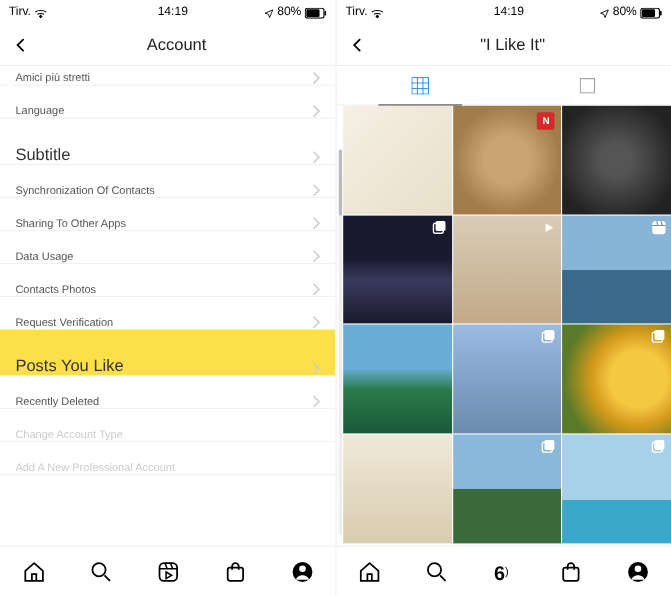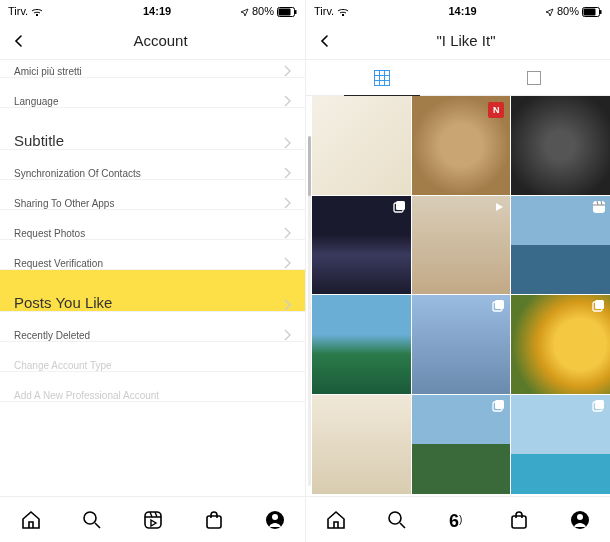--- a/index.html
+++ b/index.html
@@ -24,21 +24,21 @@
     height: 22px;
     display: flex;
     align-items: center;
     justify-content: space-between;
     padding: 0 8px;
     font-size: 11px;
     font-weight: 500;
     color: #000;
   }
   .status-left, .status-right { display: flex; align-items: flex-end; gap: 3px; }
-  .status-center { font-weight: 700; margin-left: 31px; }
+  .status-center { font-weight: 400; margin-left: 31px; }
   .wifi-icon, .battery-icon, .loc-icon { display: inline-flex; }
   .header {
     height: 38px;
     display: flex;
     align-items: center;
     justify-content: center;
     position: relative;
     border-bottom: 1px solid #eee;
     padding-left: 16px;
   }
@@ -257,21 +257,29 @@
       </div>
       <div class="settings-row small">
         <span class="row-label">Sharing To Other Apps</span>
         <span class="chevron">
             <svg width="8" height="12" viewBox="0 0 8 12">
               <path d="M2 1l5 5-5 5" stroke="#ccc" stroke-width="1.4" fill="none"></path>
             </svg>
           </span>
       </div>
       <div class="settings-row small">
-        <span class="row-label">Request Photos</span>
+        <span class="row-label">Data Usage</span>
+        <span class="chevron">
+            <svg width="8" height="12" viewBox="0 0 8 12">
+              <path d="M2 1l5 5-5 5" stroke="#ccc" stroke-width="1.4" fill="none"></path>
+            </svg>
+          </span>
+      </div>
+      <div class="settings-row small">
+        <span class="row-label">Contacts Photos</span>
         <span class="chevron">
             <svg width="8" height="12" viewBox="0 0 8 12">
               <path d="M2 1l5 5-5 5" stroke="#ccc" stroke-width="1.4" fill="none"></path>
             </svg>
           </span>
       </div>
       <div class="settings-row small">
         <span class="row-label">Request Verification</span>
         <span class="chevron">
             <svg width="8" height="12" viewBox="0 0 8 12">

